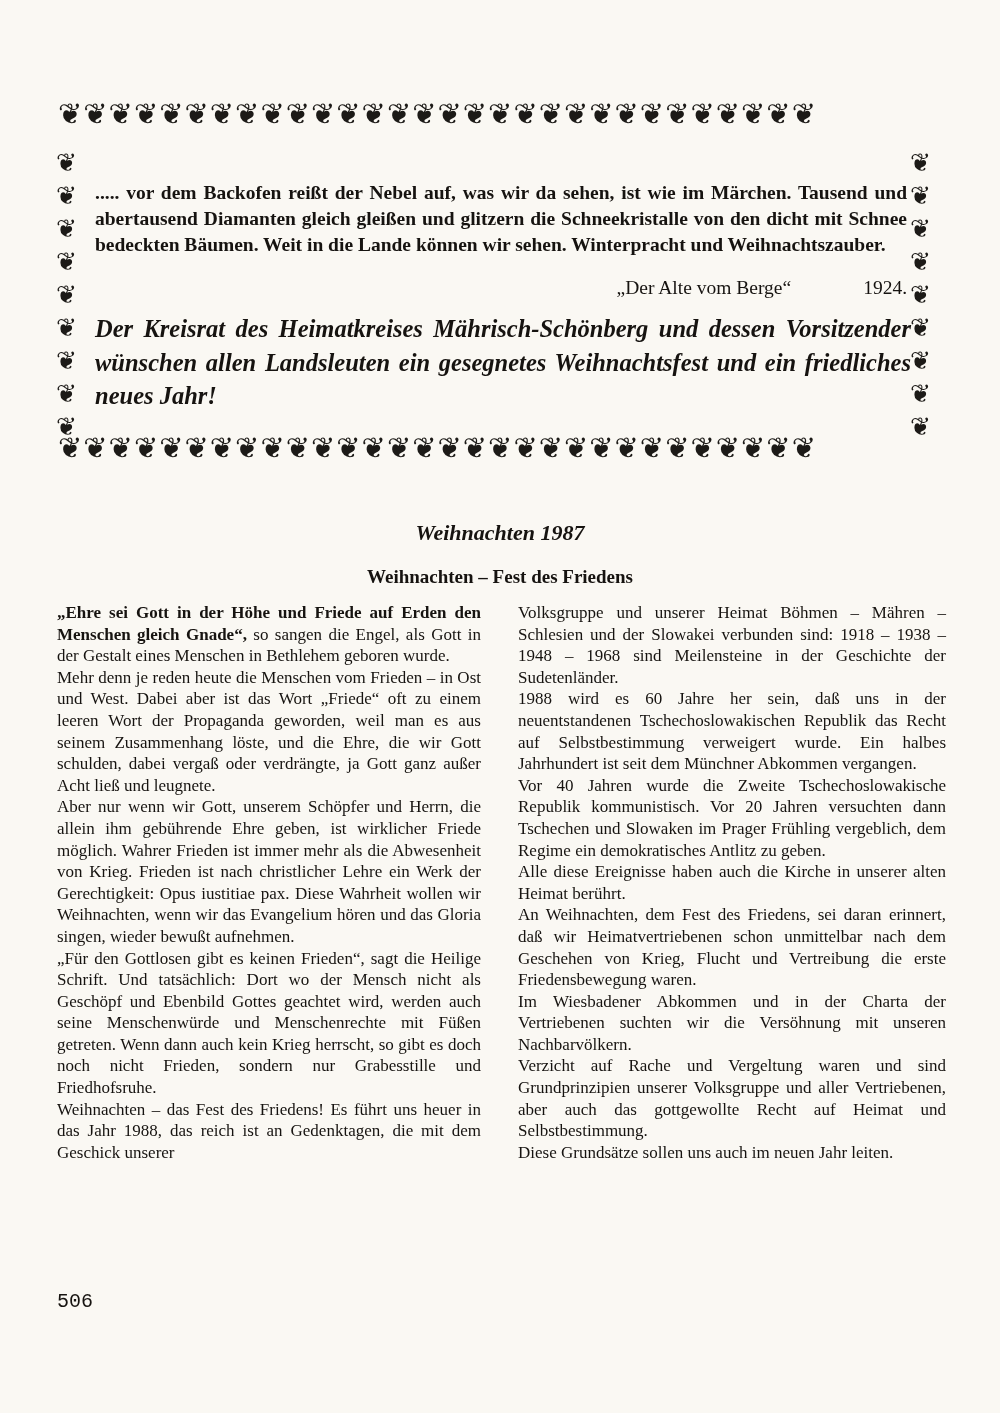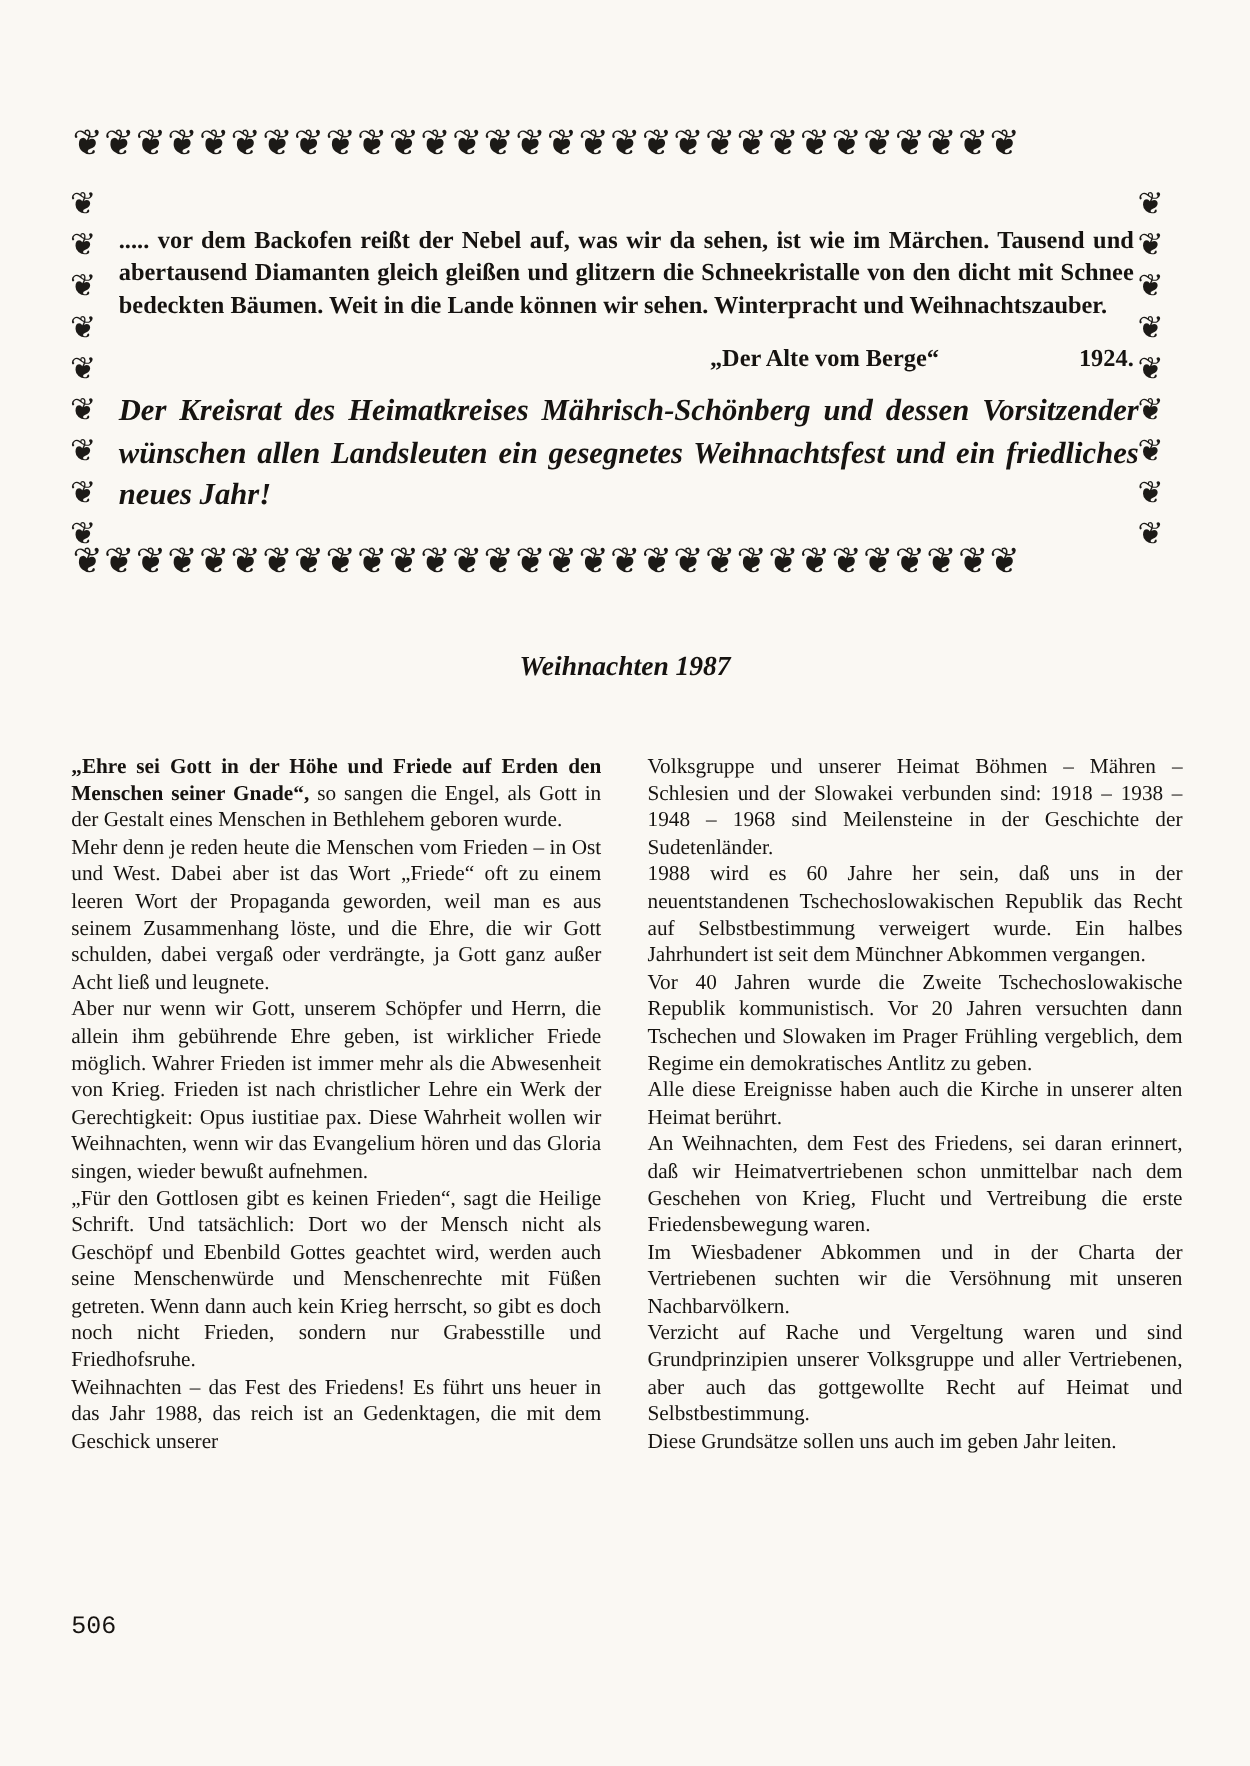--- a/index.html
+++ b/index.html
@@ -59,23 +59,23 @@
     font-weight: bold;
     text-align: justify;
   }
   .quote-credit {
     position: absolute;
     left: 95px;
     top: 277px;
     width: 812px;
     display: flex;
     justify-content: flex-end;
-    gap: 112px;
+    gap: 72px;
     font-size: 19.5px;
-    font-weight: bold;
+    font-weight: normal;
   }
   .greeting {
     position: absolute;
     left: 95px;
     top: 312px;
     width: 816px;
     font-size: 24.5px;
     line-height: 33.5px;
     font-weight: bold;
     font-style: italic;
@@ -140,37 +140,38 @@
 
   <div class="quote-credit">
     <span>„Der Alte vom Berge“</span>
     <span>1924.</span>
   </div>
 
   <div class="greeting">Der Kreisrat des Heimatkreises Mährisch-Schönberg und dessen Vorsitzender wünschen allen Landsleuten ein gesegnetes Weihnachtsfest und ein friedliches neues Jahr!</div>
 
   <h1 class="article-title">Weihnachten 1987</h1>
 
+  <h2 class="article-subtitle">Weihnachten – Fest des Friedens</h2>
 
   <div class="col col-left">
     <p>
-      <span class="bold">„Ehre sei Gott in der Höhe und Friede auf Erden den Menschen seiner Gnade“,</span><span> so sangen die Engel, als Gott in der Gestalt eines Menschen in Bethlehem geboren wurde.</span>
+      <span class="bold">„Ehre sei Gott in der Höhe und Friede auf Erden den Menschen gleich Gnade“,</span><span> so sangen die Engel, als Gott in der Gestalt eines Menschen in Bethlehem geboren wurde.</span>
     </p>
     <p>Mehr denn je reden heute die Menschen vom Frieden – in Ost und West. Dabei aber ist das Wort „Friede“ oft zu einem leeren Wort der Propaganda geworden, weil man es aus seinem Zusammenhang löste, und die Ehre, die wir Gott schulden, dabei vergaß oder verdrängte, ja Gott ganz außer Acht ließ und leugnete.</p>
     <p>Aber nur wenn wir Gott, unserem Schöpfer und Herrn, die allein ihm gebührende Ehre geben, ist wirklicher Friede möglich. Wahrer Frieden ist immer mehr als die Abwesenheit von Krieg. Frieden ist nach christlicher Lehre ein Werk der Gerechtigkeit: Opus iustitiae pax. Diese Wahrheit wollen wir Weihnachten, wenn wir das Evangelium hören und das Gloria singen, wieder bewußt aufnehmen.</p>
     <p>„Für den Gottlosen gibt es keinen Frieden“, sagt die Heilige Schrift. Und tatsächlich: Dort wo der Mensch nicht als Geschöpf und Ebenbild Gottes geachtet wird, werden auch seine Menschenwürde und Menschenrechte mit Füßen getreten. Wenn dann auch kein Krieg herrscht, so gibt es doch noch nicht Frieden, sondern nur Grabesstille und Friedhofsruhe.</p>
     <p>Weihnachten – das Fest des Friedens! Es führt uns heuer in das Jahr 1988, das reich ist an Gedenktagen, die mit dem Geschick unserer</p>
   </div>
 
   <div class="col col-right">
     <p>Volksgruppe und unserer Heimat Böhmen – Mähren – Schlesien und der Slowakei verbunden sind: 1918 – 1938 – 1948 – 1968 sind Meilensteine in der Geschichte der Sudetenländer.</p>
     <p>1988 wird es 60 Jahre her sein, daß uns in der neuentstandenen Tschechoslowakischen Republik das Recht auf Selbstbestimmung verweigert wurde. Ein halbes Jahrhundert ist seit dem Münchner Abkommen vergangen.</p>
     <p>Vor 40 Jahren wurde die Zweite Tschechoslowakische Republik kommunistisch. Vor 20 Jahren versuchten dann Tschechen und Slowaken im Prager Frühling vergeblich, dem Regime ein demokratisches Antlitz zu geben.</p>
     <p>Alle diese Ereignisse haben auch die Kirche in unserer alten Heimat berührt.</p>
     <p>An Weihnachten, dem Fest des Friedens, sei daran erinnert, daß wir Heimatvertriebenen schon unmittelbar nach dem Geschehen von Krieg, Flucht und Vertreibung die erste Friedensbewegung waren.</p>
     <p>Im Wiesbadener Abkommen und in der Charta der Vertriebenen suchten wir die Versöhnung mit unseren Nachbarvölkern.</p>
     <p>Verzicht auf Rache und Vergeltung waren und sind Grundprinzipien unserer Volksgruppe und aller Vertriebenen, aber auch das gottgewollte Recht auf Heimat und Selbstbestimmung.</p>
-    <p>Diese Grundsätze sollen uns auch im geben Jahr leiten.</p>
+    <p>Diese Grundsätze sollen uns auch im neuen Jahr leiten.</p>
   </div>
 
   <div class="page-number">506</div>
 
 </div>
 
 </body></html>

